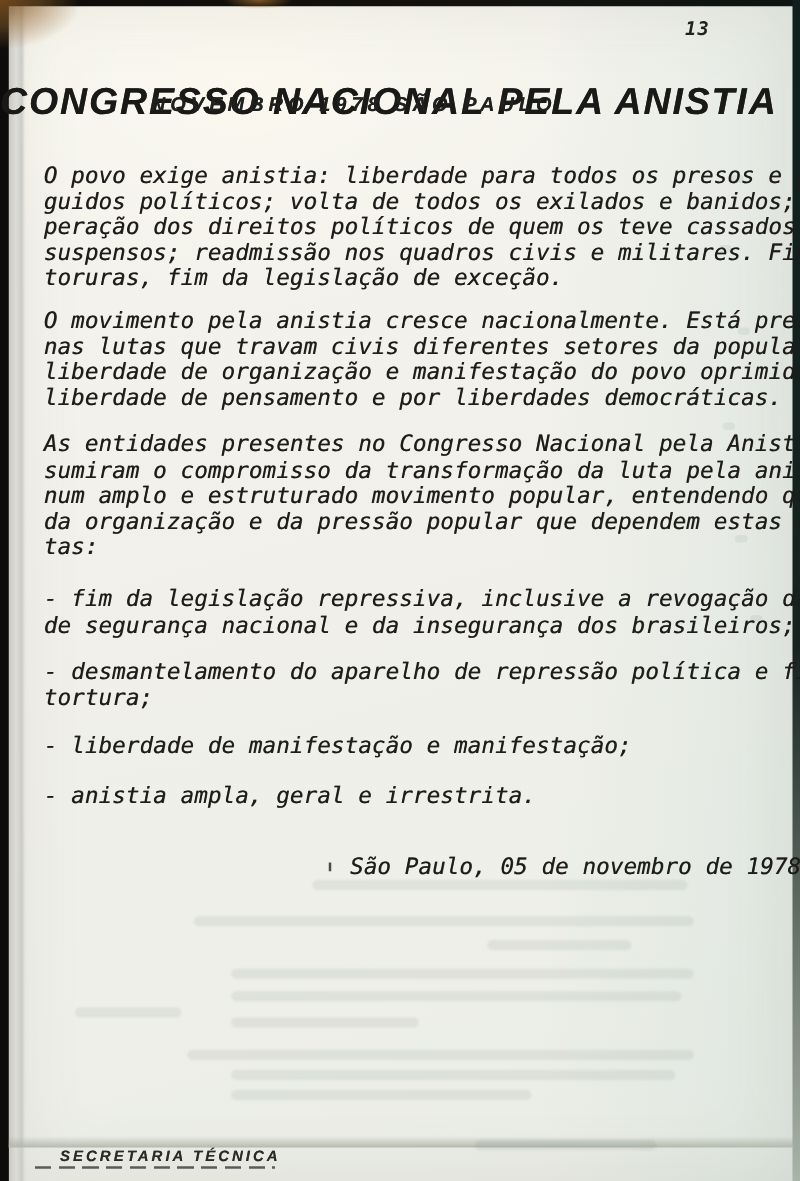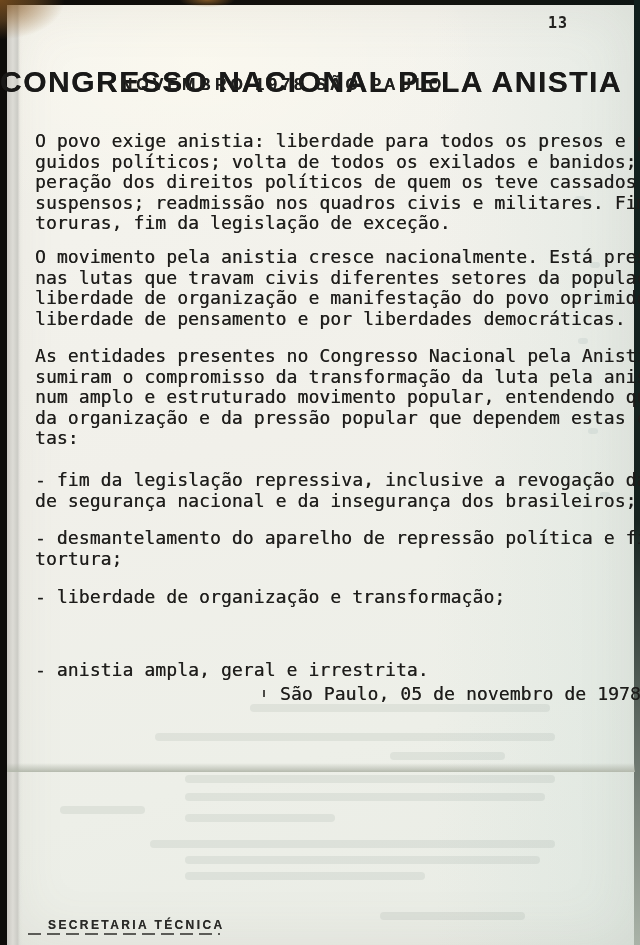--- a/index.html
+++ b/index.html
@@ -2,21 +2,21 @@
 <html><head>
 <meta charset="utf-8">
 <style>
   html,body{margin:0;padding:0;}
   body{
     width:640px;height:945px;
     background:#14130f;
     font-family:"Liberation Sans",sans-serif;
     overflow:hidden;
   }
-  .scan{position:relative;width:640px;height:772px;background:#a3a3a3;}
+  .scan{position:relative;width:640px;height:918px;background:#a3a3a3;font-style:italic;}
 
   
   .paper{
     position:absolute;left:7px;top:4px;width:628px;height:941px;
     background:
       radial-gradient(ellipse 420px 260px at 30% 6%, rgba(255,252,240,0.55), rgba(255,252,240,0) 70%),
       linear-gradient(90deg, rgba(0,0,0,0.07) 0px, rgba(0,0,0,0) 16px),
       linear-gradient(90deg, rgba(205,225,216,0) 68%, rgba(198,218,212,0.30) 100%),
       linear-gradient(165deg,#f5f4ee 0%,#f1f0ea 45%,#edefe8 75%,#e9ece5 100%);
     box-shadow: inset 0 0 60px rgba(120,115,95,0.12);
@@ -61,21 +61,21 @@
   }
   .tw{
     position:absolute;left:35px;
     font-family:"DejaVu Sans Mono","Liberation Mono",monospace;
     font-size:18px;line-height:20.5px;color:#1d1c1a;
     white-space:pre;letter-spacing:0.1px;
     text-shadow:0.3px 0 0 rgba(29,28,26,0.75);
     z-index:3;
   }
   .p1{top:131px;} .p2{top:247px;} .p3{top:346px;}
-  .b1{top:470px;} .b2{top:528px;} .b3{top:587px;} .b4{top:660px;text-align:center;}
+  .b1{top:470px;} .b2{top:528px;} .b3{top:587px;} .b4{top:627px;text-align:center;}
   .dateline{top:684px;left:268px;margin-left:12px;}
   .speck{position:absolute;left:263px;top:690px;width:2px;height:7px;background:#4b4a46;z-index:3;}
 
   .footer{
     position:absolute;left:28px;top:918px;
     font-family:"Liberation Sans","DejaVu Sans",sans-serif;
     font-size:12px;font-weight:bold;letter-spacing:2.4px;color:#2a2a27;
     text-shadow:0 0 0.5px rgba(40,40,38,0.7);
     white-space:nowrap;z-index:3;margin-left:20px;
   }
@@ -141,21 +141,21 @@
   <div class="tw p3">As entidades presentes no Congresso Nacional pela Anistia as-
 sumiram o compromisso da transformação da luta pela anistia
 num amplo e estruturado movimento popular, entendendo que   é
 da organização e da pressão popular que dependem estas conqui̲s̲
 tas:</div>
 
   <div class="tw b1">- fim da legislação repressiva, inclusive a revogação da  lei
 de segurança nacional e da insegurança dos brasileiros;</div>
   <div class="tw b2">- desmantelamento do aparelho de repressão política e fim  da
 tortura;</div>
-  <div class="tw b3">- liberdade de organização e transformação;</div>
+  <div class="tw b3">- liberdade de manifestação e manifestação;</div>
   <div class="tw b4">- anistia ampla, geral e irrestrita.</div>
 
   <div class="speck"></div>
   <div class="tw dateline">São Paulo, 05 de novembro de 1978</div>
 
   <div class="footer">SECRETARIA TÉCNICA</div>
   <div class="footer-rule"></div>
 
 </div>
 

